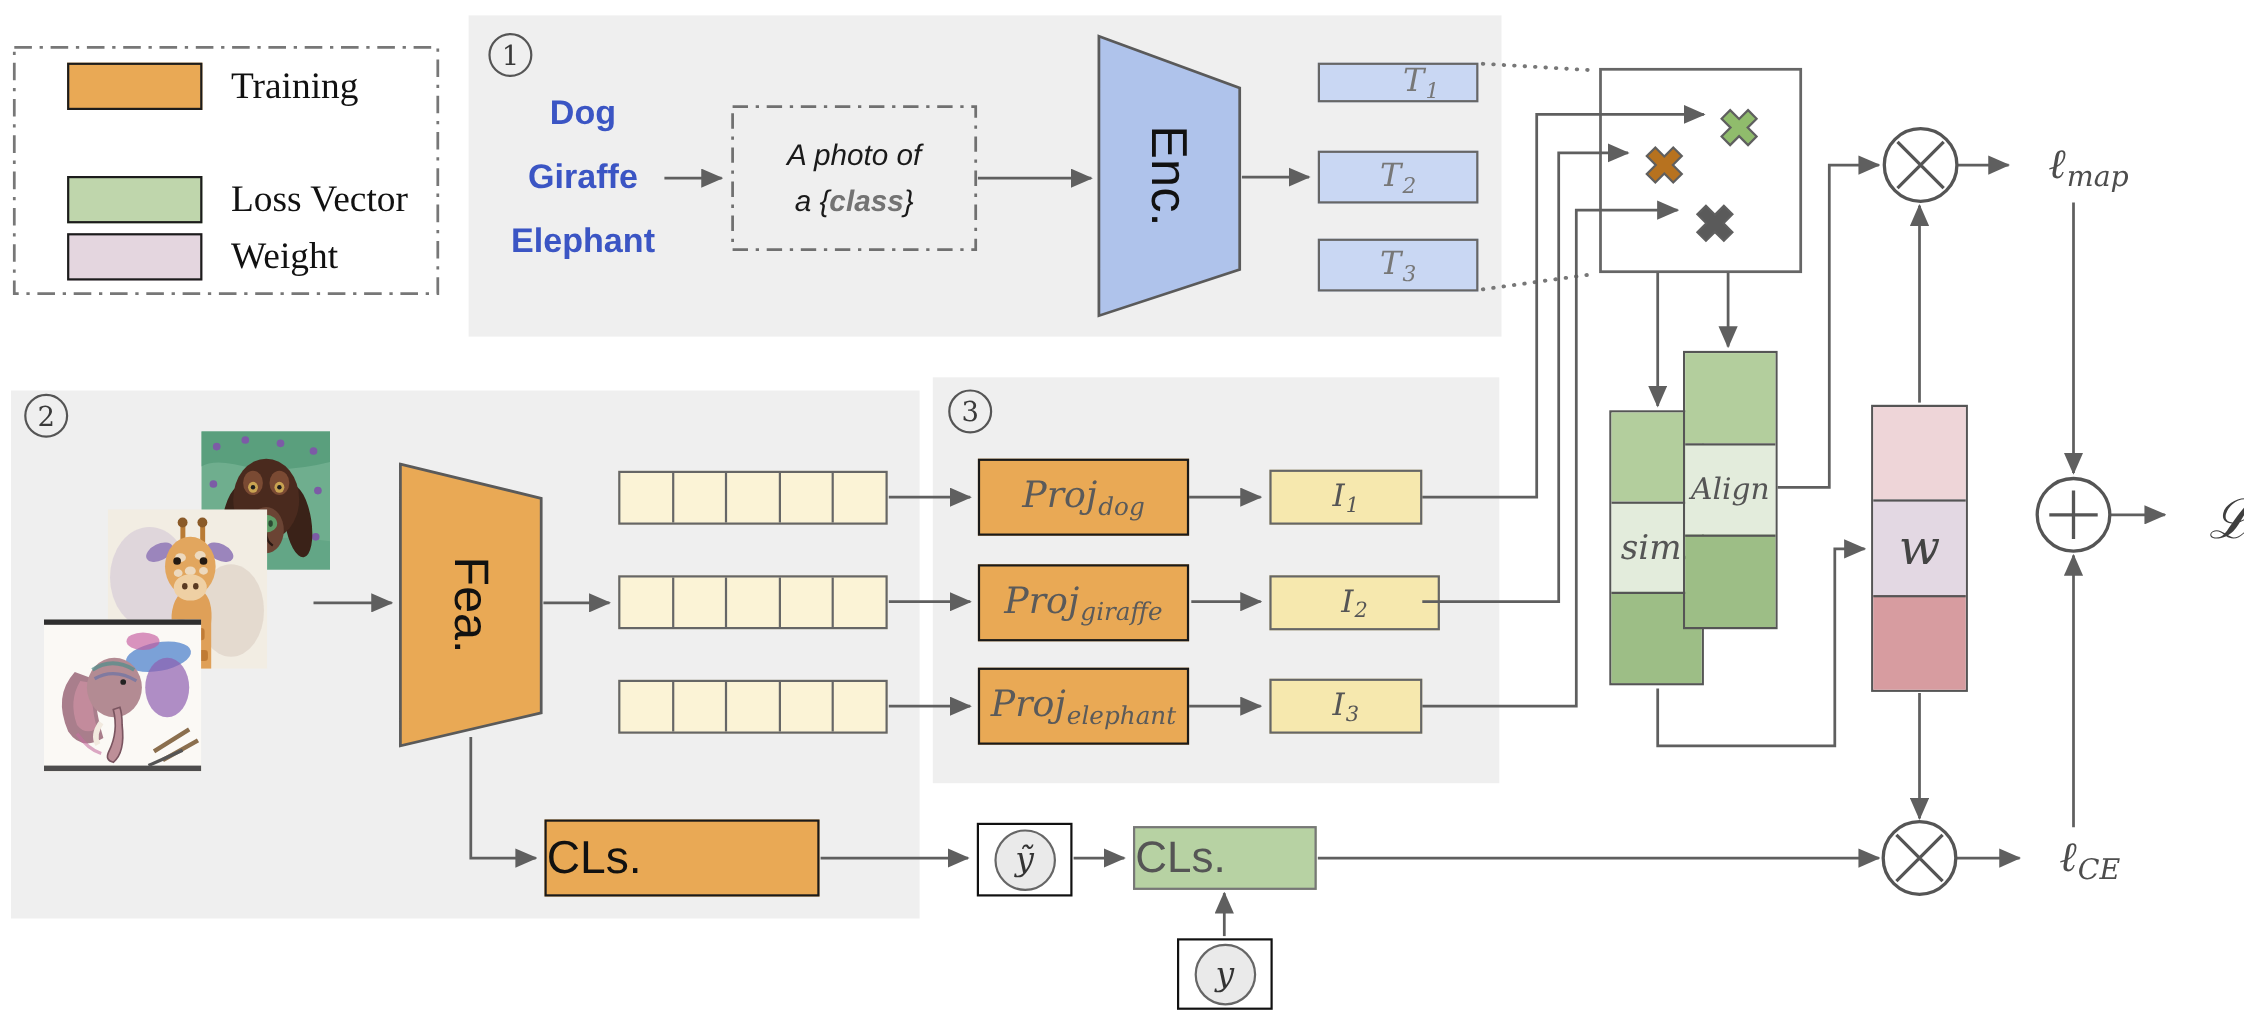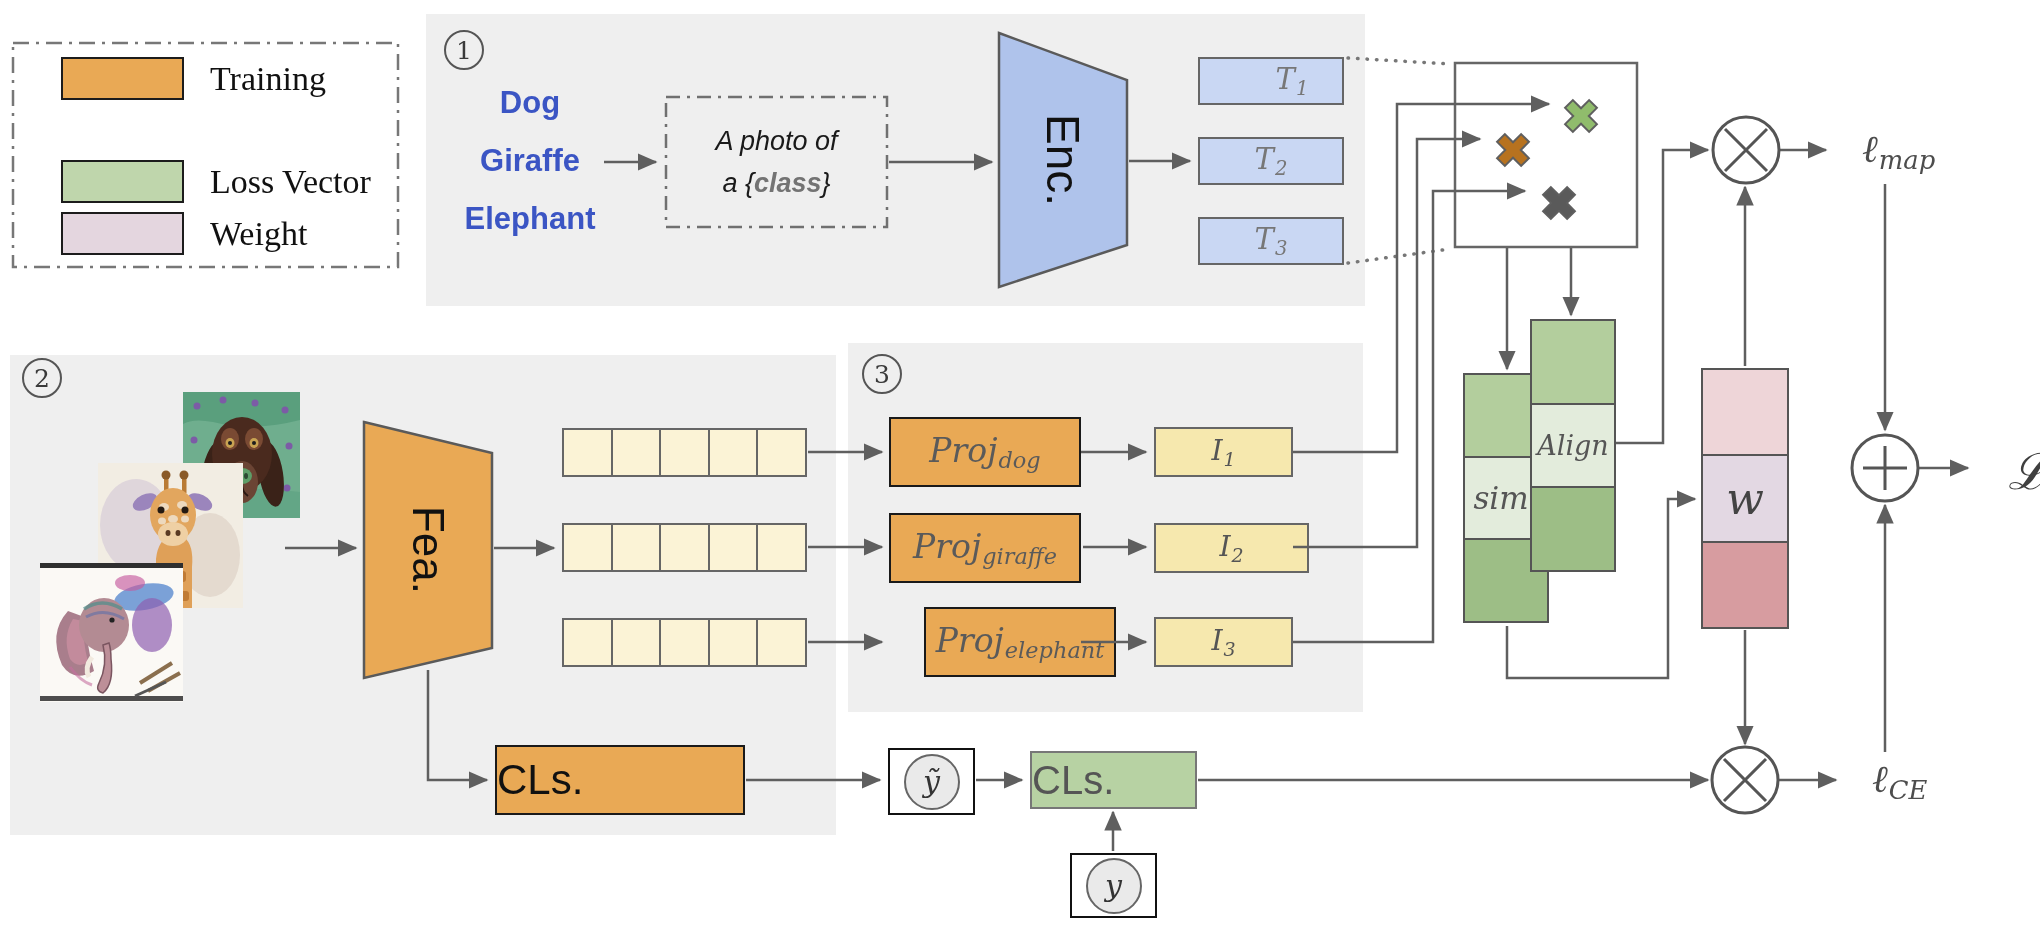--- a/index.html
+++ b/index.html
@@ -82,21 +82,21 @@
     <div><span>a </span><span>{</span><span style="font-weight: bold; color: #737373;">class</span><span>}</span></div>
   </div>
 
   <div class="traplabel z30" style="left:1023px;top:120px;width:80px;height:80px;font-size:46px;">
     <span class="rot90">Enc.</span>
   </div>
   <div class="traplabel z30" style="left:388px;top:510px;width:80px;height:80px;font-size:44px;">
     <span class="rot90">Fea.</span>
   </div>
 
-  <div class="tbox z10" style="left: 1198px; top: 57px; width: 146px; height: 48px; background-color: rgb(201, 215, 243); padding-left: 42px;">
+  <div class="tbox z10" style="left: 1198px; top: 57px; width: 146px; height: 36px; background-color: rgb(201, 215, 243); padding-left: 42px;">
     <span><span>T</span><span class="sub">1</span></span>
   </div>
   <div class="tbox z10" style="left: 1198px; top: 137px; width: 146px; height: 48px; background-color: rgb(201, 215, 243);">
     <span><span>T</span><span class="sub">2</span></span>
   </div>
   <div class="tbox z10" style="left: 1198px; top: 217px; width: 146px; height: 48px; background-color: rgb(201, 215, 243);">
     <span><span>T</span><span class="sub">3</span></span>
   </div>
 
   <div class="imgcard z10" style="left:183px;top:392px;width:117px;height:126px;">
@@ -206,21 +206,21 @@
       <div class="vcell"></div>
       <div class="vcell"></div>
   </div>
 
   <div class="projbox z10" style="left: 889px; top: 417px; width: 192px; height: 70px; background-color: rgb(233, 169, 85);">
     <span><span>Proj</span><span class="sub">dog</span></span>
   </div>
   <div class="projbox z10" style="left: 889px; top: 513px; width: 192px; height: 70px; background-color: rgb(233, 169, 85);">
     <span><span>Proj</span><span class="sub">giraffe</span></span>
   </div>
-  <div class="projbox z10" style="left: 924px; top: 607px; width: 192px; height: 70px; background-color: rgb(233, 169, 85);">
+  <div class="projbox z10" style="left: 889px; top: 607px; width: 192px; height: 70px; background-color: rgb(233, 169, 85);">
     <span><span>Proj</span><span class="sub">elephant</span></span>
   </div>
 
   <div class="ibox z10" style="left: 1154px; top: 427px; width: 139px; height: 50px; background-color: rgb(246, 232, 174);">
     <span><span>I</span><span class="sub">1</span></span>
   </div>
   <div class="ibox z10" style="left: 1154px; top: 523px; width: 155px; height: 50px; background-color: rgb(246, 232, 174);">
     <span><span>I</span><span class="sub">2</span></span>
   </div>
   <div class="ibox z10" style="left: 1154px; top: 617px; width: 139px; height: 50px; background-color: rgb(246, 232, 174);">

